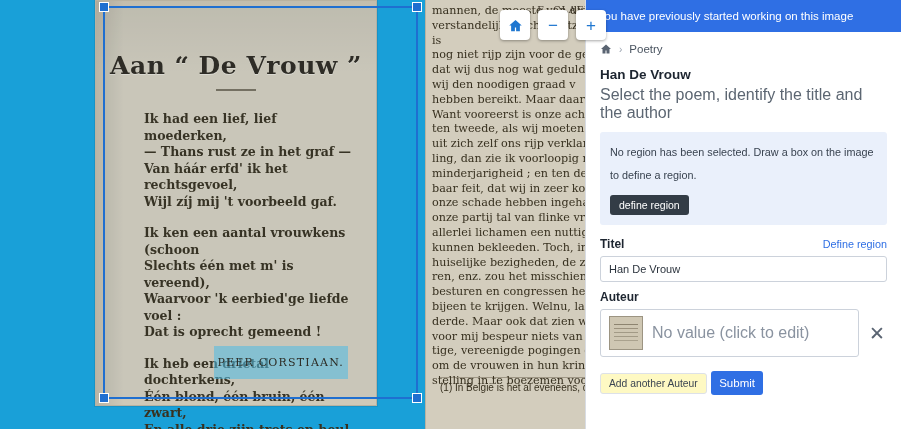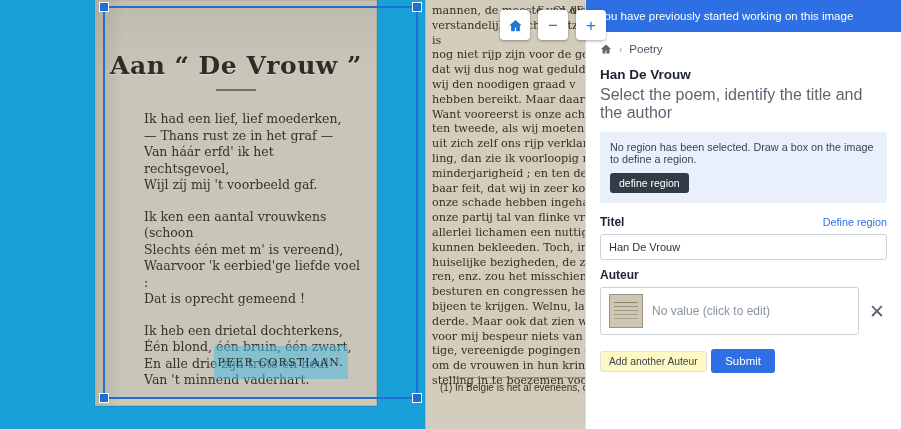--- a/index.html
+++ b/index.html
@@ -85,20 +85,21 @@
     margin: 9px auto 20px auto;
     opacity: 0.75;
   }
   .stanza {
     font-family: "DejaVu Serif", serif;
     font-size: 12.5px;
     line-height: 16.5px;
     color: #38311f;
     margin: 0 0 15px 34px;
     white-space: pre-line;
+    font-weight: bold;
   }
   .signature {
     position: absolute;
     right: 14px; bottom: 14px;
     font-family: "DejaVu Serif", serif;
     font-size: 11px;
     letter-spacing: 1.2px;
     color: #2e2a20;
     background: rgba(80,190,230,0.55);
     padding: 10px 4px;
@@ -205,21 +206,21 @@
   }
   .info-box {
     background: #eaf0fb;
     border-radius: 3px;
     padding: 9px 10px 10px 10px;
     margin-bottom: 12px;
   }
   .info-text {
     font-size: 10.8px;
     color: #394350;
-    line-height: 12px;
+    line-height: 23px;
     margin: 0 0 8px 0;
   }
   .dark-btn {
     display: inline-block;
     background: #333c46;
     color: #ffffff;
     font-size: 10.5px;
     border: none;
     border-radius: 3px;
     padding: 4px 9px;
@@ -284,21 +285,21 @@
   .thumb::after {
     content: "";
     position: absolute;
     left: 4px; right: 4px; top: 7px;
     height: 1px;
     background: rgba(60,50,30,0.45);
     box-shadow: 0 4px 0 rgba(60,50,30,0.35), 0 8px 0 rgba(60,50,30,0.3),
                 0 12px 0 rgba(60,50,30,0.3), 0 16px 0 rgba(60,50,30,0.25);
   }
   .placeholder-text {
-    font-size: 12px;
+    font-size: 16px;
     color: #8a93a0;
   }
   .remove-x {
     font-size: 19px;
     color: #5a6472;
     cursor: pointer;
     line-height: 1;
     padding: 0 2px;
   }
   .add-btn {
@@ -313,21 +314,21 @@
     cursor: pointer;
   }
   .submit-btn {
     display: inline-block;
     margin-top: 14px;
     background: #2f6fe4;
     color: #ffffff;
     border: none;
     border-radius: 3px;
     font-size: 11.5px;
-    padding: 6px 14px;
+    padding: 6px 8px;
     cursor: pointer;
   }
 </style>
 </head>
 <body>
 
 <div id="app">
 
   <div class="viewer">
 

